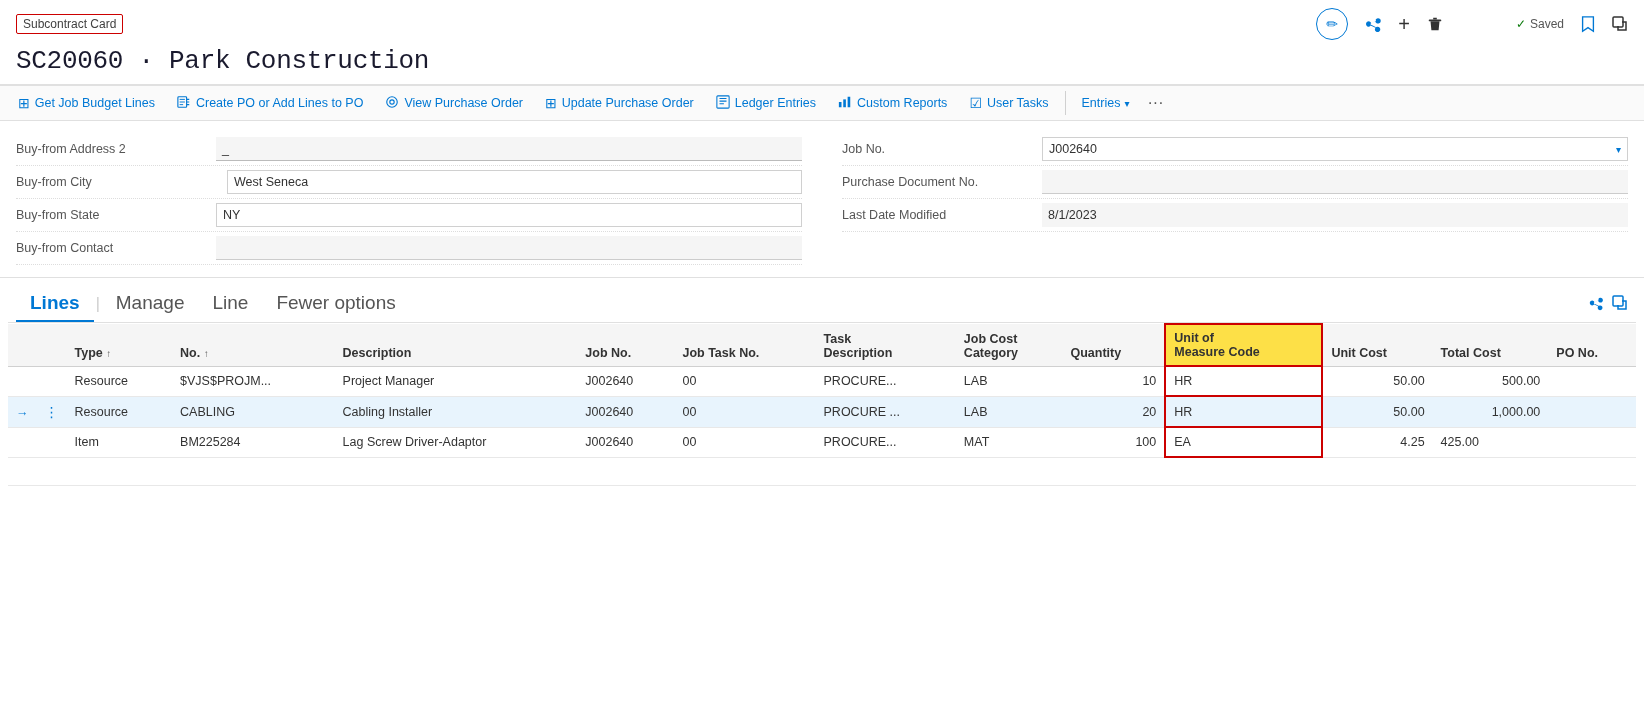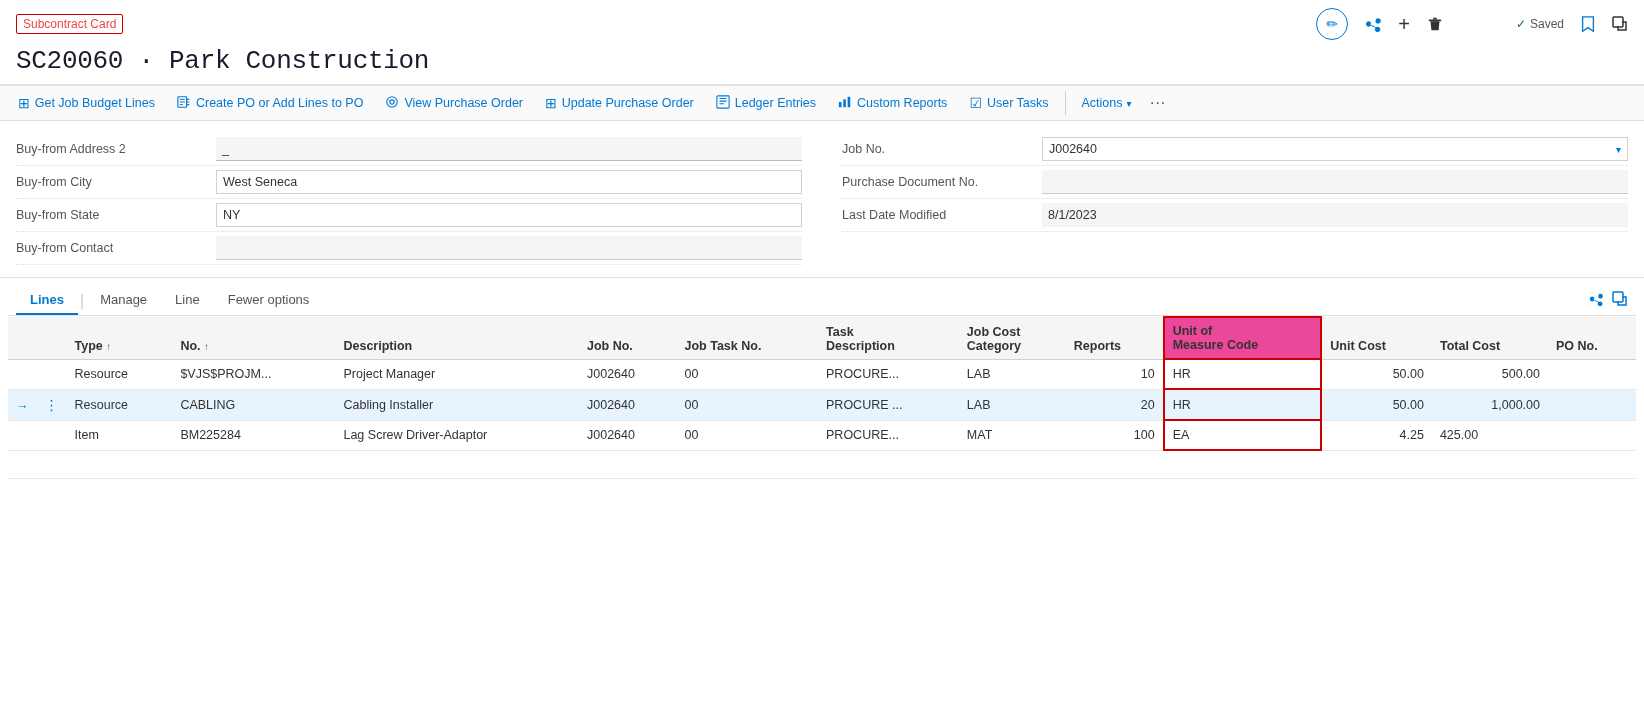--- a/index.html
+++ b/index.html
@@ -1,21 +1,21 @@
 <!DOCTYPE html>
 <html><head>
   <meta charset="utf-8">
   <style>
     * { box-sizing: border-box; margin: 0; padding: 0; }
     body { font-family: 'Segoe UI', Arial, sans-serif; font-size: 13px; color: #333; background: #fff; overflow-x: hidden; }
 
     
     .page-header { padding: 8px 16px 0 16px; border-bottom: 1px solid #e0e0e0; }
     .breadcrumb-row { display: flex; align-items: center; justify-content: space-between; margin-bottom: 2px; }
-    .breadcrumb-label { font-size: 12px; color: #ef4444; border: 1.5px solid #c00; padding: 2px 6px; border-radius: 2px; }
+    .breadcrumb-label { font-size: 12px; color: #404040; border: 1.5px solid #c00; padding: 2px 6px; border-radius: 2px; }
     .header-actions { display: flex; align-items: center; gap: 16px; }
     .header-icon-btn { background: none; border: none; cursor: pointer; color: #0078d4; font-size: 16px; display: flex; align-items: center; justify-content: center; }
     .header-icon-btn.circle { width: 32px; height: 32px; border: 1.5px solid #0078d4; border-radius: 50%; font-size: 14px; }
     .saved-status { font-size: 12px; color: #555; display: flex; align-items: center; gap: 4px; }
     .saved-status .check { color: #107c10; }
     .page-title { font-size: 26px; font-weight: 300; color: #1a1a2e; padding: 4px 0 8px 0; letter-spacing: -0.3px; font-family: Liberation Mono, monospace; }
 
     
     .toolbar { display: flex; align-items: center; padding: 0 8px; border-bottom: 1px solid #e0e0e0; border-top: 1px solid #e0e0e0; background: #fafafa; gap: 2px; overflow-x: auto; }
     .toolbar-btn { display: flex; align-items: center; gap: 5px; padding: 8px 10px; background: none; border: none; cursor: pointer; color: #0078d4; font-size: 12.5px; white-space: nowrap; border-radius: 2px; }
@@ -31,39 +31,39 @@
     .form-value { flex: 1; background: #f0f0f0; border: none; height: 24px; padding: 2px 6px; font-size: 12.5px; color: #333; }
     .form-value.editable { background: #fff; border: 1px solid #d0d0d0; }
     .form-value.with-dropdown { display: flex; align-items: center; justify-content: space-between; padding: 2px 6px; }
     .form-value-text { background: #f0f0f0; padding: 2px 6px; font-size: 12.5px; flex: 1; }
     .dropdown-arrow { color: #0078d4; font-size: 10px; }
     .empty-value { background: #f5f5f5; border-bottom: 1px solid #ccc; height: 24px; flex: 1; }
 
     
     .lines-section { padding: 0 8px; }
     .lines-tabs { display: flex; align-items: center; padding: 8px 8px 0 8px; border-bottom: 1px solid #e0e0e0; gap: 0; }
-    .lines-tab { padding: 6px 14px; font-size: 13px; cursor: pointer; border-bottom: 2px solid transparent; color: #555; background: none; border-top: none; border-left: none; border-right: none; }
+    .lines-tab { padding: 6px 14px; font-size: 19px; cursor: pointer; border-bottom: 2px solid transparent; color: #555; background: none; border-top: none; border-left: none; border-right: none; }
     .lines-tab.active { color: #0078d4; border-bottom: 2px solid #0078d4; font-weight: 600; }
     .lines-tab-separator { color: #ccc; padding: 0 2px; font-size: 16px; }
     .lines-icons { margin-left: auto; display: flex; gap: 8px; }
     .lines-icon-btn { background: none; border: none; cursor: pointer; color: #0078d4; font-size: 15px; }
 
     
     .table-container { overflow-x: auto; }
     table { width: 100%; border-collapse: collapse; font-size: 12.5px; }
     thead th { background: #f5f5f5; border-bottom: 1.5px solid #d0d0d0; padding: 6px 8px; text-align: left; color: #333; font-weight: 600; white-space: nowrap; vertical-align: bottom; }
     thead th.sortable { cursor: pointer; }
     thead th .sort-arrow { color: #555; font-size: 10px; }
     tbody tr { border-bottom: 1px solid #e8e8e8; }
     tbody tr.selected-row { background: #e8f4fd; }
     tbody td { padding: 7px 8px; color: #333; vertical-align: middle; }
     .arrow-cell { color: #0078d4; font-weight: bold; width: 16px; }
     .dot-menu { color: #0078d4; cursor: pointer; font-size: 14px; }
     .highlighted-col { border: 2px solid #c00; }
-    th.highlighted-col { border: 2px solid #c00; background: #ec4899; }
+    th.highlighted-col { border: 2px solid #c00; background: #fde047; }
     td.highlighted-col { border-left: 2px solid #c00; border-right: 2px solid #c00; }
     tr:last-child td.highlighted-col { border-bottom: 2px solid #c00; }
     thead tr th.highlighted-col { border-top: 2px solid #c00; }
   </style>
 </head>
 <body>
 
 <div class="page-header">
   <div class="breadcrumb-row">
     <span class="breadcrumb-label">Subcontract Card</span>
@@ -148,36 +148,36 @@
         </svg>
     </span>
     <span>Custom Reports</span>
   </button>
   <button class="toolbar-btn">
     <span class="toolbar-icon">☑</span>
     <span>User Tasks</span>
   </button>
   <div class="toolbar-separator"></div>
   <button class="toolbar-btn actions-btn">
-    <span>Actions</span>
+    <span>Entries</span>
     <span style="font-size:10px;">▾</span>
   </button>
   <button class="more-btn">···</button>
 </div>
 
 <div class="form-area">
 
   <div>
     <div class="form-row">
       <span class="form-label">Buy-from Address 2</span>
       <div class="form-value-text" style="flex:1; background:#f5f5f5; border-bottom:1px solid #bbb; height:24px; display:flex; align-items:center; padding:0 6px;">_</div>
     </div>
     <div class="form-row">
       <span class="form-label">Buy-from City</span>
-      <input class="form-value editable" value="West Seneca" style="flex: 1 1 0%;">
+      <input class="form-value editable" value="West Seneca" style="flex: 1 1 0%; margin-left: 11px;">
     </div>
     <div class="form-row">
       <span class="form-label">Buy-from State</span>
       <input class="form-value editable" value="NY" style="flex: 1 1 0%;">
     </div>
     <div class="form-row">
       <span class="form-label">Buy-from Contact</span>
       <div class="empty-value" style="flex:1;"></div>
     </div>
   </div>
@@ -228,21 +228,21 @@
         <tr>
           <th style="width:20px;"></th>
           <th style="width:20px;"></th>
           <th class="sortable">Type <span class="sort-arrow">↑</span></th>
           <th class="sortable">No. <span class="sort-arrow">↑</span></th>
           <th>Description</th>
           <th>Job No.</th>
           <th>Job Task No.</th>
           <th>Task<br>Description</th>
           <th>Job Cost<br>Category</th>
-          <th>Reports</th>
+          <th>Quantity</th>
           <th class="highlighted-col">Unit of<br>Measure Code</th>
           <th>Unit Cost</th>
           <th>Total Cost</th>
           <th>PO No.</th>
         </tr>
       </thead>
       <tbody>
 
         <tr>
           <td></td>

